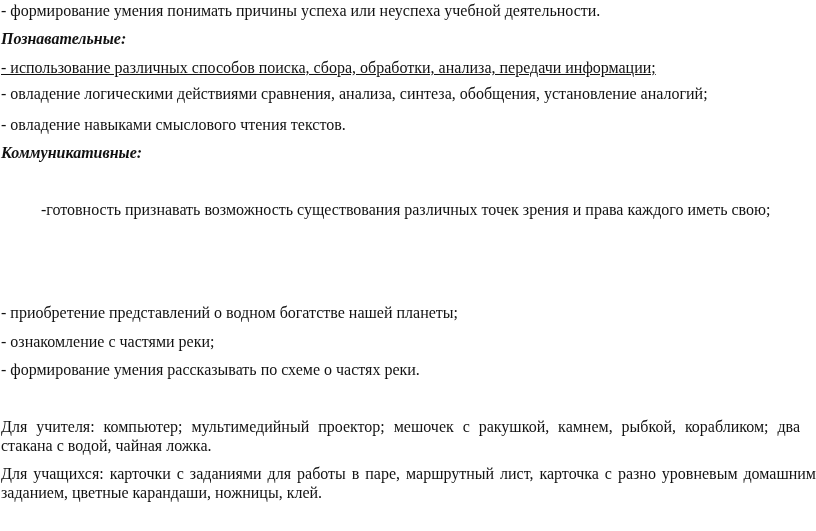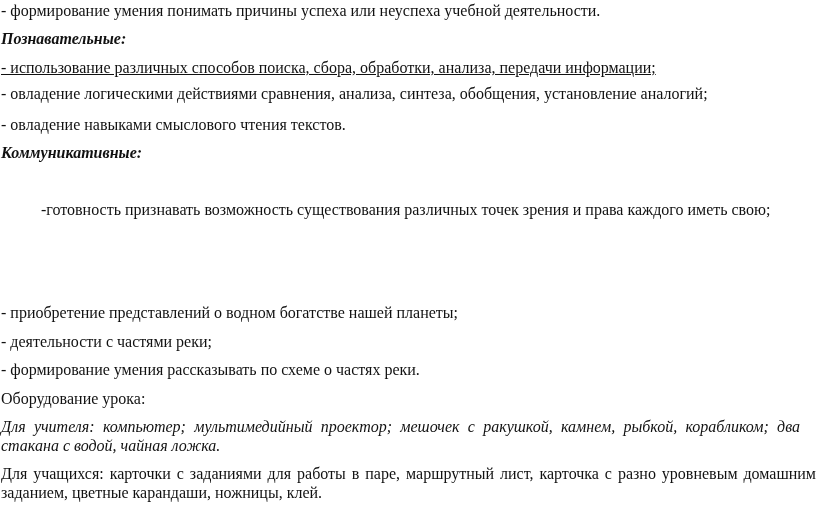--- a/index.html
+++ b/index.html
@@ -38,33 +38,32 @@
     .p-5 { position: absolute; top: 115px; left: 1px; right: 0; }
     .p-6 { position: absolute; top: 143px; left: 1px; right: 0; }
     .p-7 { position: absolute; top: 172px; left: 1px; right: 0; }
     .p-8 { position: absolute; top: 200px; left: 1px; right: 0; margin-left: 40px; }
     .p-9 { position: absolute; top: 228px; left: 1px; right: 0; }
     .p-10 { position: absolute; top: 275px; left: 1px; right: 0; }
     .p-11 { position: absolute; top: 303px; left: 1px; right: 16px; }
     .p-12 { position: absolute; top: 332px; left: 1px; right: 0; }
     .p-13 { position: absolute; top: 360px; left: 1px; right: 0; }
     .p-14 { position: absolute; top: 389px; left: 1px; right: 0; }
-    .p-15 { position: absolute; top: 417px; left: 1px; right: 16px; font-style: italic; }
+    .p-15 { position: absolute; top: 417px; left: 1px; right: 16px; }
     .p-16 { position: absolute; top: 464px; left: 1px; right: 0; }
   </style>
 </head>
 <body>
 
 <div class="page">
   <p class="para p-1">- формирование умения понимать причины успеха или неуспеха учебной деятельности.</p>
   <p class="para p-2 italic-bold">Познавательные:</p>
   <p class="para p-3">- использование различных способов поиска, сбора, обработки, анализа, передачи информации;</p>
   <p class="para p-4">- овладение логическими действиями сравнения, анализа, синтеза, обобщения, установление аналогий;</p>
   <p class="para p-5">- овладение навыками смыслового чтения текстов.</p>
   <p class="para p-6 italic-bold">Коммуникативные:</p>
   <p class="para p-8">-готовность признавать возможность существования различных точек зрения и права каждого иметь свою;</p>
   <p class="para p-11">- приобретение представлений о водном богатстве нашей планеты;</p>
-  <p class="para p-12">- деятельности с частями реки;</p>
+  <p class="para p-12">- ознакомление с частями реки;</p>
   <p class="para p-13">- формирование умения рассказывать по схеме о частях реки.</p>
-  <p class="para p-14">Оборудование урока:</p>
   <p class="para p-15">Для учителя: компьютер; мультимедийный проектор; мешочек с ракушкой, камнем, рыбкой, корабликом; два стакана с водой, чайная ложка.</p>
   <p class="para p-16">Для учащихся: карточки с заданиями для работы в паре, маршрутный лист, карточка с  разно уровневым домашним заданием, цветные карандаши, ножницы, клей.</p>
 </div>
 
 </body></html>

